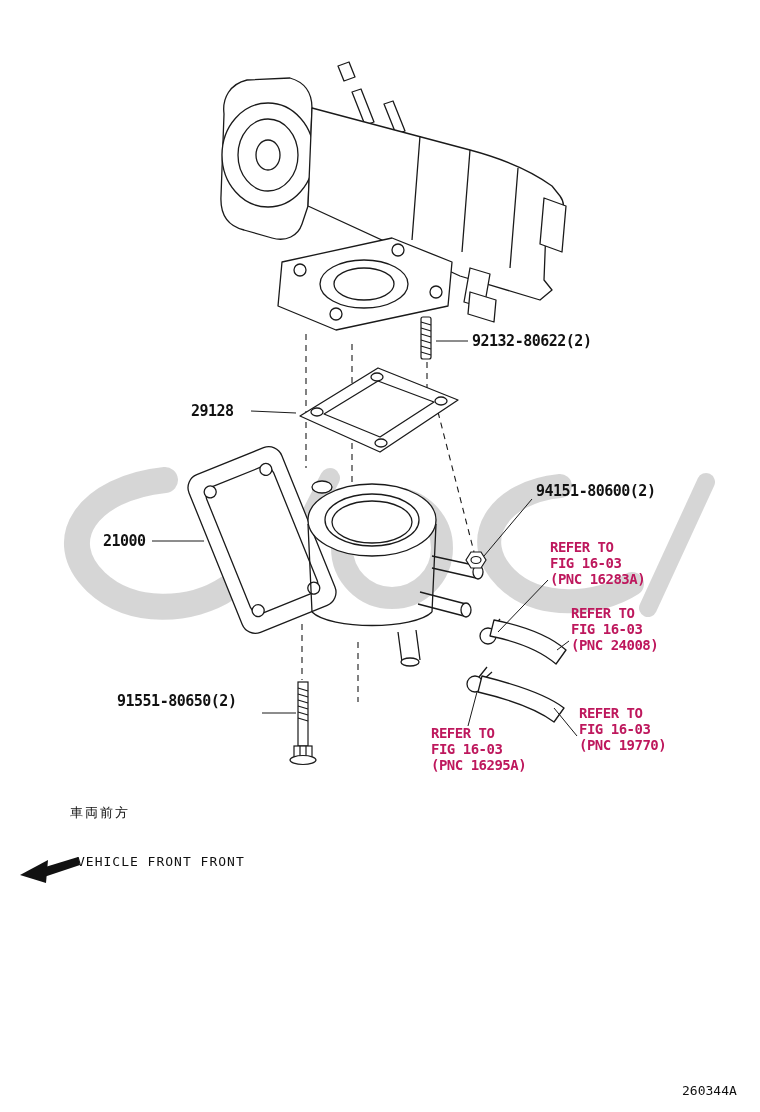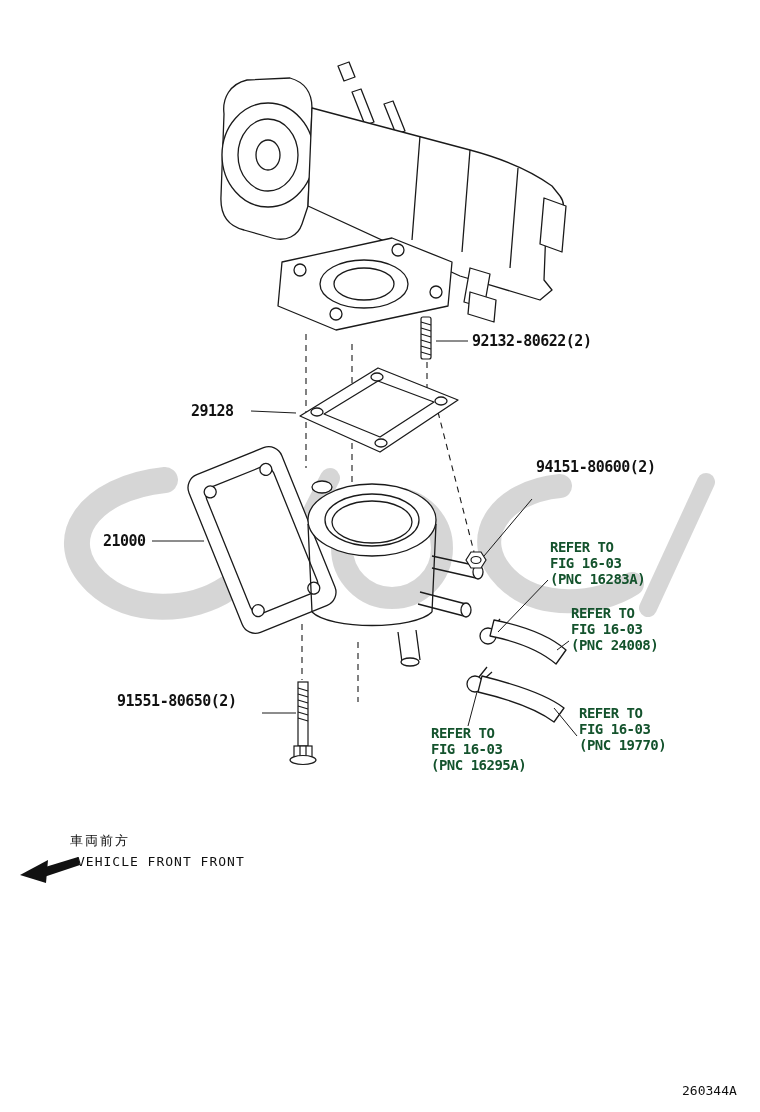--- a/index.html
+++ b/index.html
@@ -14,21 +14,21 @@
   .lbl{
     position:absolute;
     font:700 15px/18px "DejaVu Sans Mono", monospace;
     color:#111;
     white-space:nowrap;
     letter-spacing:-0.5px;
   }
   .note{
     position:absolute;
     font:700 14px/16px "DejaVu Sans Mono", monospace;
-    color:#14532d;
+    color:#be185d;
     white-space:nowrap;
     letter-spacing:-0.5px;
   }
   .small{
     position:absolute;
     font:400 13px/16px "DejaVu Sans Mono", monospace;
     color:#111;
     white-space:nowrap;
   }
   .jp{letter-spacing:2px;}
@@ -162,21 +162,21 @@
     <g fill="#111" stroke="none">
       <polygon points="20,875 48,860 46,883"></polygon>
       <polygon points="42,868 78,857 80,865 44,877"></polygon>
     </g>
   </svg>
 
   <div class="lbl" style="left:472px;top:332px">92132-80622(2)</div>
 
   <div class="lbl" style="left:191px;top:402px">29128</div>
 
-  <div class="lbl" style="left:536px;top:458px">94151-80600(2)</div>
+  <div class="lbl" style="left:536px;top:482px">94151-80600(2)</div>
 
   <div class="lbl" style="left:103px;top:532px">21000</div>
 
   <div class="lbl" style="left:117px;top:692px">91551-80650(2)</div>
 
   <div class="note" style="left:550px;top:539px">
     <div>REFER TO</div>
     <div>FIG 16-03</div>
     <div>(PNC 16283A)</div>
   </div>
@@ -192,18 +192,18 @@
     <div>FIG 16-03</div>
     <div>(PNC 19770)</div>
   </div>
 
   <div class="note" style="left:431px;top:725px">
     <div>REFER TO</div>
     <div>FIG 16-03</div>
     <div>(PNC 16295A)</div>
   </div>
 
-  <div class="small jp" style="left:70px;top:833px">車両前方</div>
+  <div class="small jp" style="left:70px;top:805px">車両前方</div>
   <div class="small" style="left:77px;top:854px;letter-spacing:1px">VEHICLE FRONT FRONT</div>
 
   <div class="small" style="left:682px;top:1083px">260344A</div>
 
 </div>
 
 </body></html>

